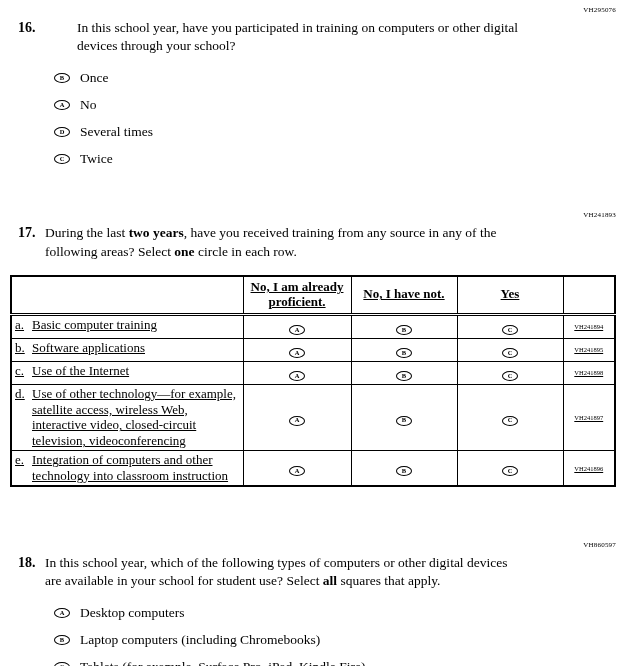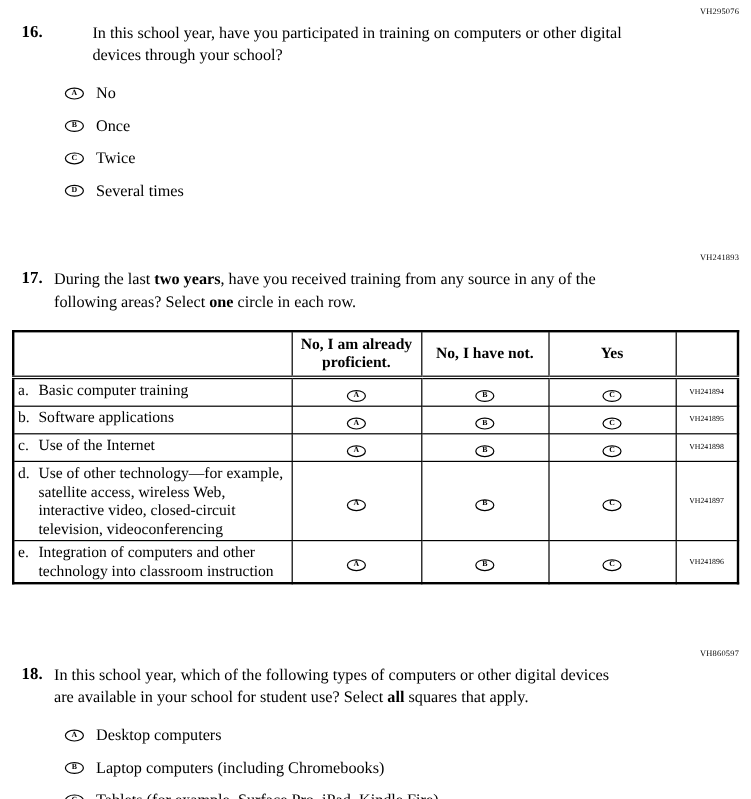--- a/index.html
+++ b/index.html
@@ -74,20 +74,21 @@
     cursor: pointer;
     background: #fff;
   }
 
   table.grid {
     border-collapse: collapse;
     table-layout: fixed;
     width: 541px;
     margin: 14px 0 0 0;
     border: 2px solid #000;
+    text-decoration: underline;
   }
   table.grid th, table.grid td {
     border: 1px solid #000;
   }
   table.grid thead th {
     border-bottom: 3px double #000;
     font-size: 13px;
     font-weight: bold;
     text-align: center;
     vertical-align: middle;
@@ -123,34 +124,34 @@
 
   <div class="code-line">VH295076</div>
 
   <section class="question q16">
     <div class="q-head">
       <span class="q-num">16.</span>
       <p class="q-text">In this school year, have you participated in training on computers or other digital devices through your school?</p>
     </div>
     <ul class="options">
       <li class="option">
+        <span class="oval">B</span>
+        <span class="option-label">Once</span>
+      </li>
+      <li class="option">
         <span class="oval">A</span>
         <span class="option-label">No</span>
       </li>
       <li class="option">
-        <span class="oval">B</span>
-        <span class="option-label">Once</span>
+        <span class="oval">D</span>
+        <span class="option-label">Several times</span>
       </li>
       <li class="option">
         <span class="oval">C</span>
         <span class="option-label">Twice</span>
-      </li>
-      <li class="option">
-        <span class="oval">D</span>
-        <span class="option-label">Several times</span>
       </li>
     </ul>
   </section>
 
   <div class="code-line code-q17">VH241893</div>
 
   <section class="question q17">
     <div class="q-head">
       <span class="q-num">17.</span>
       <p class="q-text"><span>During the last </span><strong>two years</strong><span>, have you received training from any source in any of the following areas? Select </span><strong>one</strong><span> circle in each row.</span></p>

